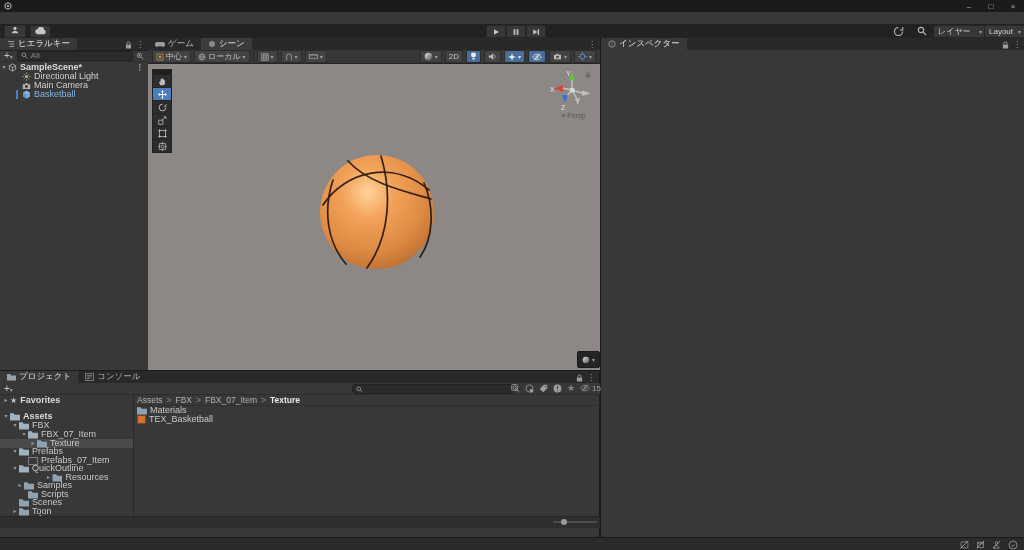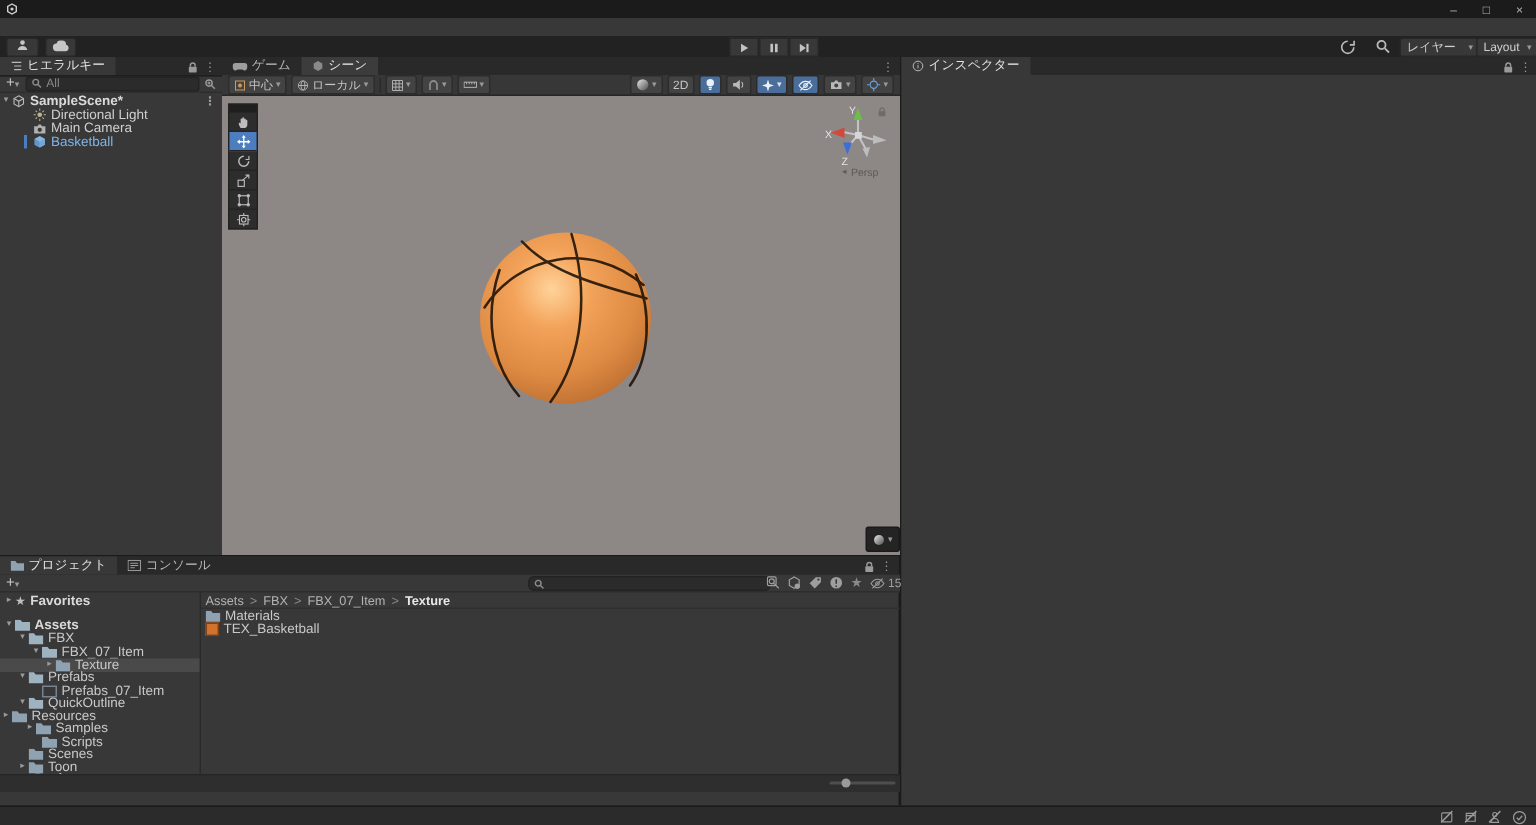--- a/index.html
+++ b/index.html
@@ -631,21 +631,21 @@
       </div>
       <div class="prow" style="top:62px;padding-left:28px;">
         <span class="fld dim" style="background:none;border:1px solid #76828d;width:8px;height:6px;clip-path:none;"></span>
         <span>Prefabs_07_Item</span>
       </div>
       <div class="prow" style="top:70px;padding-left:11px;">
         <span class="arr">▾</span>
         <span class="fld open"></span>
         <span>QuickOutline</span>
       </div>
-      <div class="prow" style="top:79px;">
+      <div class="prow" style="top:79px;padding-left:20px;justify-content:center;">
         <span class="arr">▸</span>
         <span class="fld"></span>
         <span>Resources</span>
       </div>
       <div class="prow" style="top:87px;padding-left:16px;">
         <span class="arr">▸</span>
         <span class="fld"></span>
         <span>Samples</span>
       </div>
       <div class="prow" style="top:96px;padding-left:28px;">

